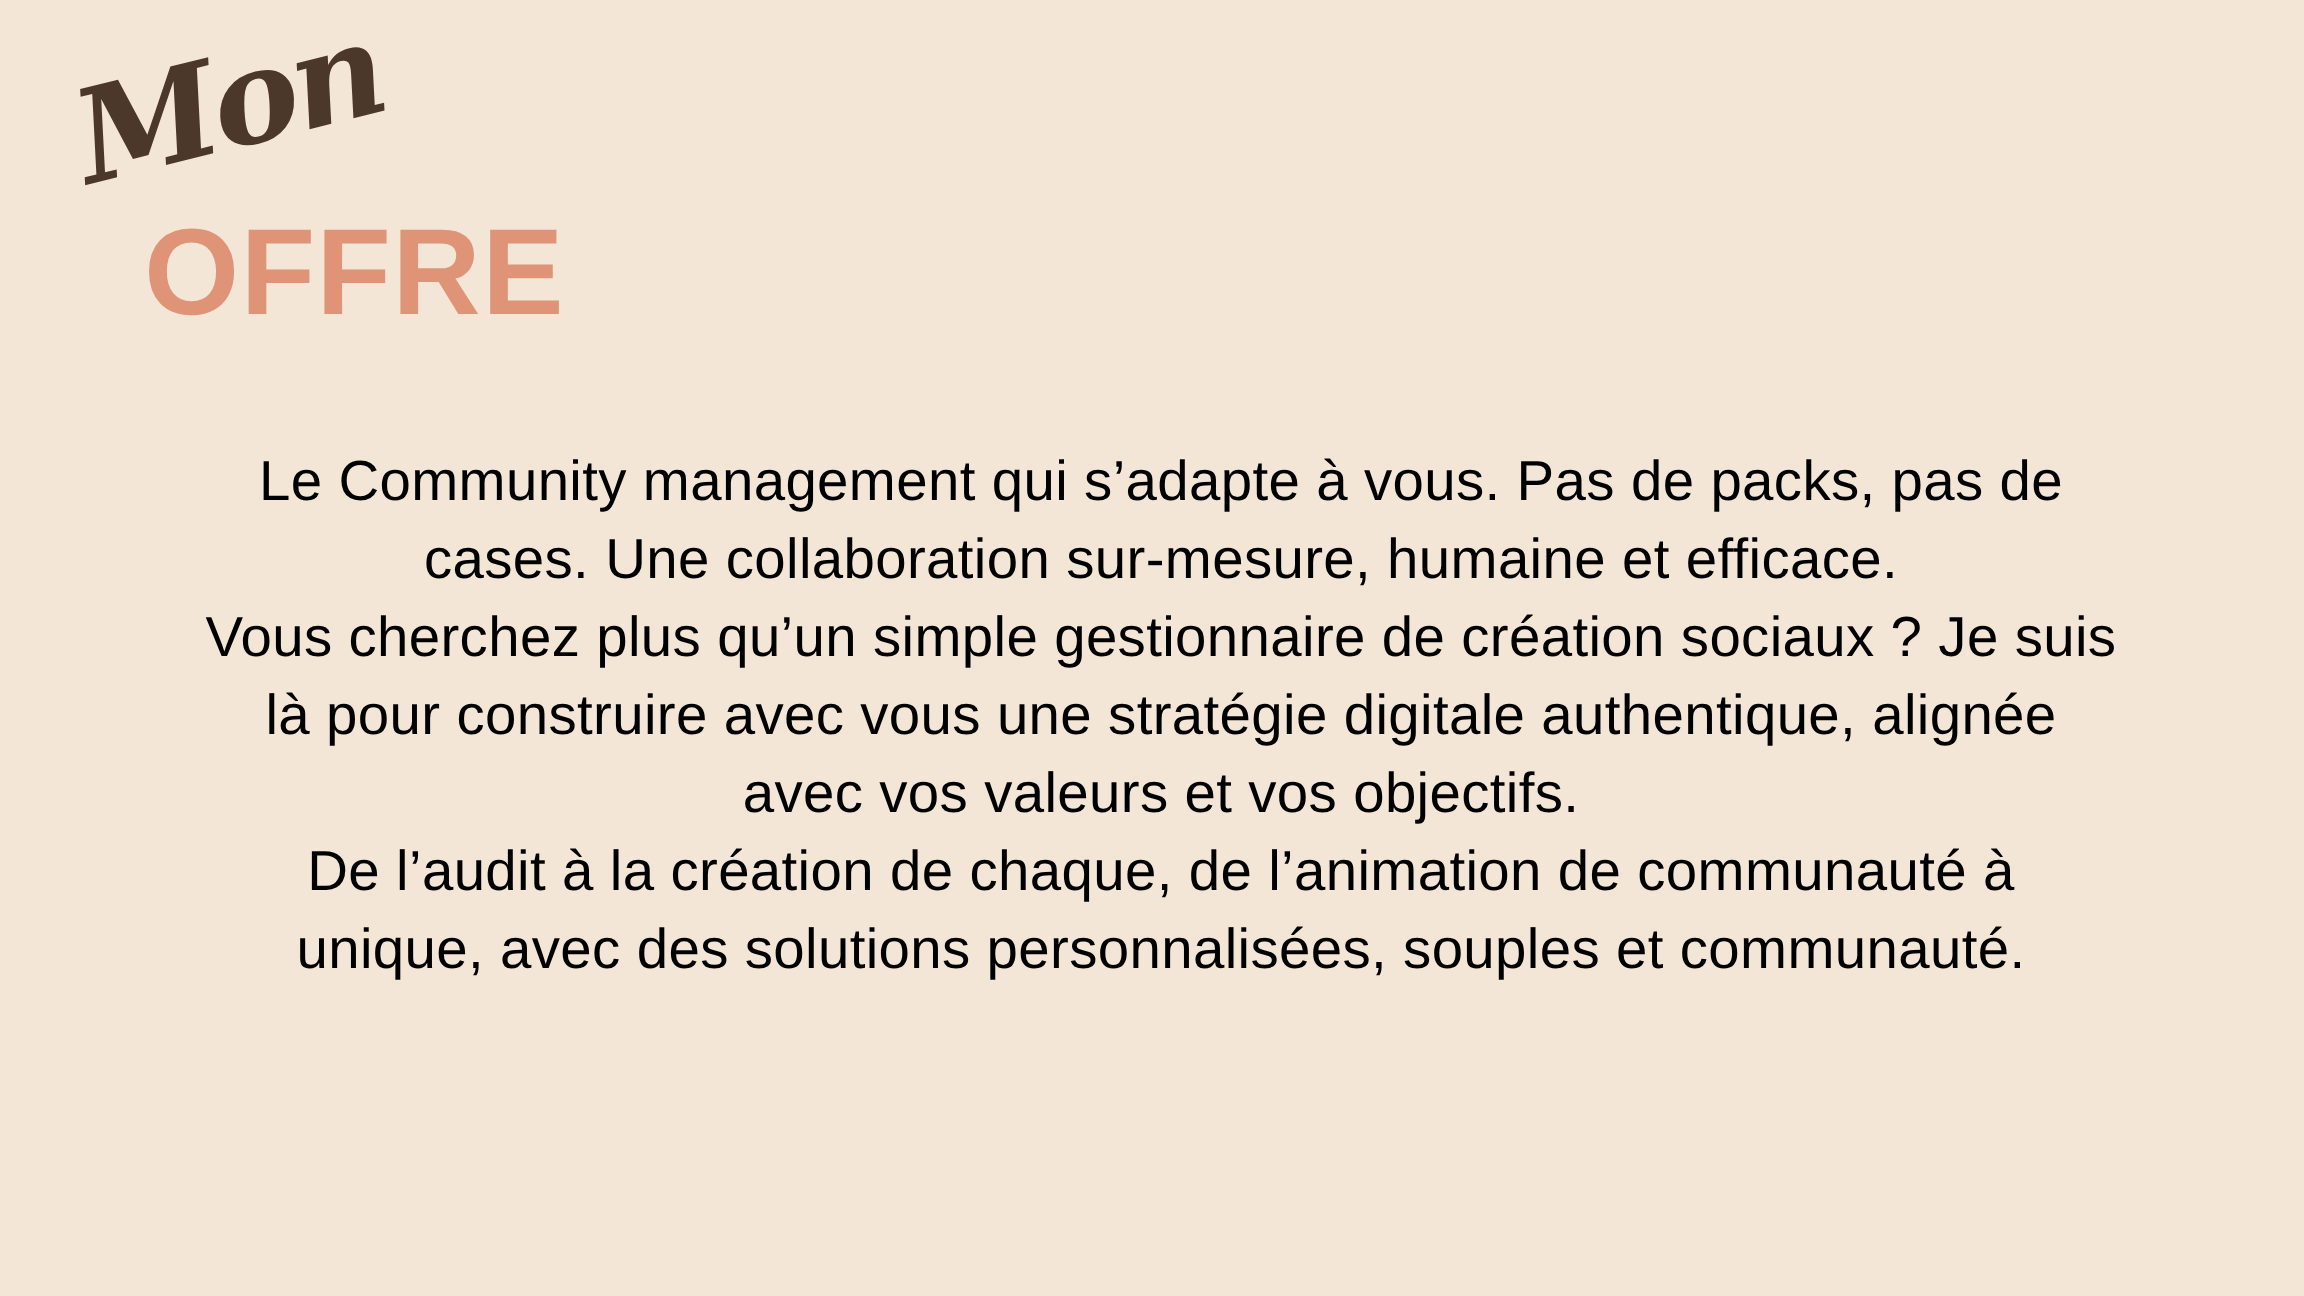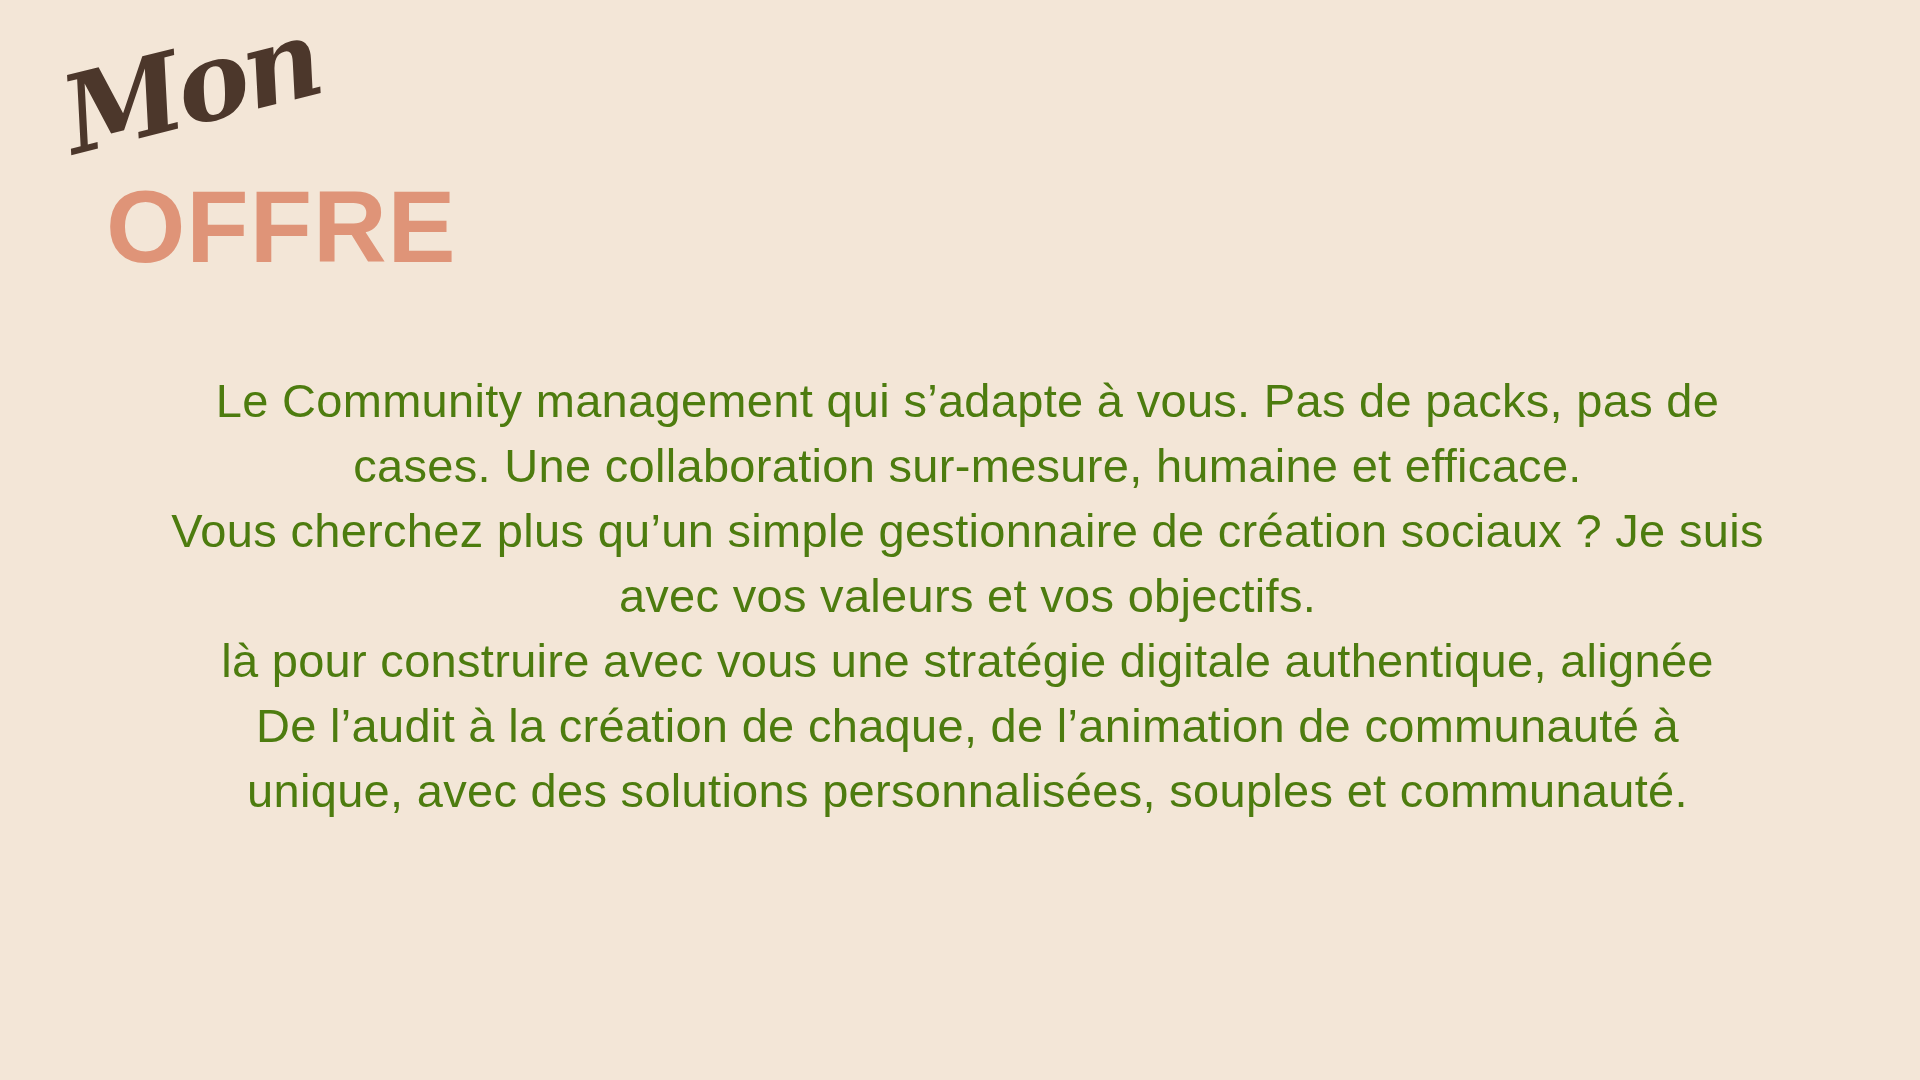--- a/index.html
+++ b/index.html
@@ -35,38 +35,38 @@
     font-size: 108px;
     line-height: 1;
     color: #4C372B;
     transform: rotate(-14deg);
     transform-origin: left bottom;
     z-index: 2;
     letter-spacing: -4px;
   }
   .heading-title {
     position: absolute;
-    left: 106px;
+    left: 120px;
     top: 176px;
     font-family: "Liberation Sans", sans-serif;
     font-weight: 900;
     font-size: 102px;
     line-height: 1;
     letter-spacing: 1px;
     color: #DF9478;
     z-index: 1;
     text-align: center;
   }
   .body-text {
     position: absolute;
     left: 0;
     right: 0;
     top: 368px;
     text-align: center;
-    color: #4d7c0f;
+    color: #000000;
     font-size: 47px;
     line-height: 65px;
     letter-spacing: 0.3px;
     padding-left: 15px;
   }
   .body-line {
     display: block;
     white-space: nowrap;
   }
 </style>
@@ -77,19 +77,19 @@
 
   <div class="heading">
     <div class="heading-script">Mon</div>
     <div class="heading-title">OFFRE</div>
   </div>
 
   <div class="body-text">
     <span class="body-line">Le Community management qui s’adapte à vous. Pas de packs, pas de</span>
     <span class="body-line">cases. Une collaboration sur-mesure, humaine et efficace.</span>
     <span class="body-line">Vous cherchez plus qu’un simple gestionnaire de création sociaux ? Je suis</span>
+    <span class="body-line">là pour construire avec vous une stratégie digitale authentique, alignée</span>
     <span class="body-line">avec vos valeurs et vos objectifs.</span>
-    <span class="body-line">là pour construire avec vous une stratégie digitale authentique, alignée</span>
     <span class="body-line">De l’audit à la création de chaque, de l’animation de communauté à</span>
     <span class="body-line">unique, avec des solutions personnalisées, souples et communauté.</span>
   </div>
 
 </div>
 
 </body></html>

